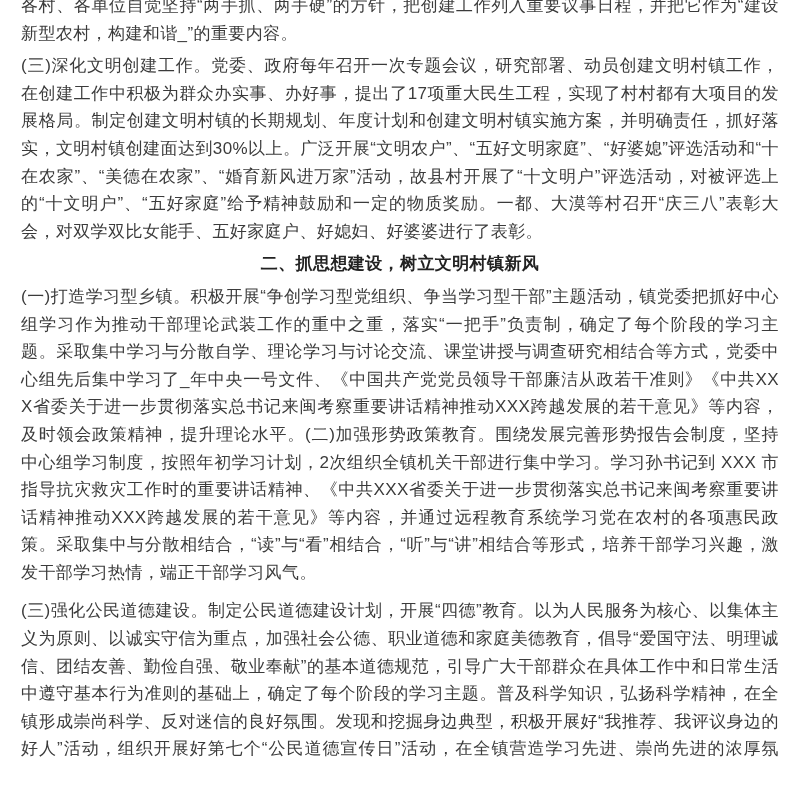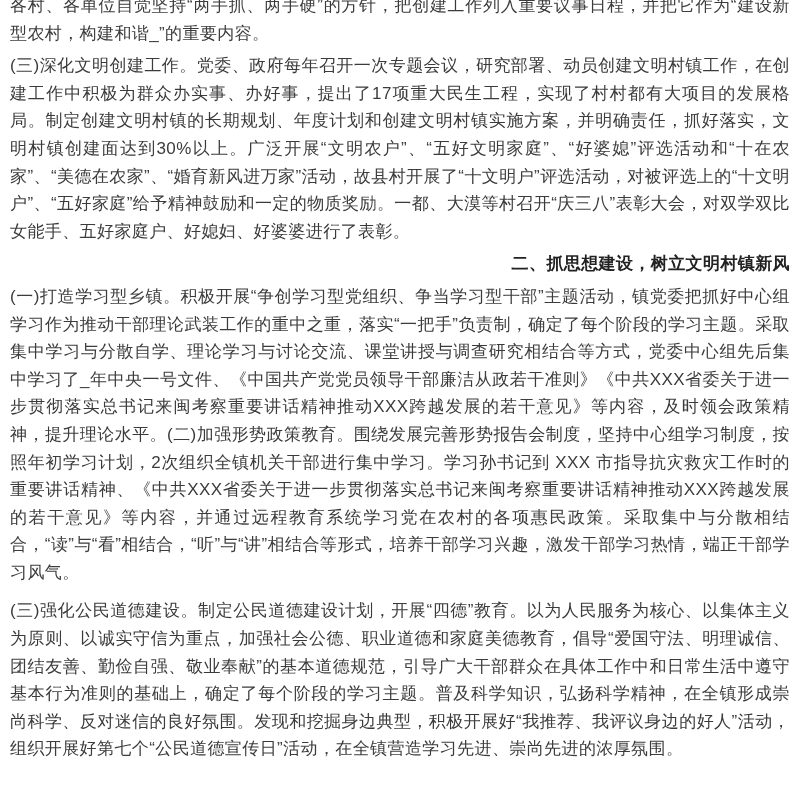--- a/index.html
+++ b/index.html
@@ -11,42 +11,42 @@
     width: 800px;
     height: 800px;
     overflow: hidden;
     font-family: "Liberation Sans", "DejaVu Sans", sans-serif;
   }
   .page {
     position: relative;
     width: 800px;
     height: 768px;
     box-sizing: border-box;
-    padding: 0 10px;
+    padding: 0 21px;
     overflow: hidden;
     background: var(--page-bg, #ffffff);
   }
   .doc-body {
     
     margin-top: -13px;
   }
   .para {
     margin: 5px 0;
     font-size: 17px;
     line-height: 27.6px;
     color: var(--text-color, #3b3b3b);
     text-align: justify;
     letter-spacing: 0.4px;
     word-break: break-all;
   }
   .para.heading {
     font-weight: bold;
     color: var(--heading-color, #222222);
     margin: 3px 0;
-    text-align: right;
+    text-align: center;
   }
   .para.gap-before {
     margin-top: 11px;
   }
 </style>
 </head>
 <body>
 
 <div class="page">
   <div class="doc-body" id="doc-body">

